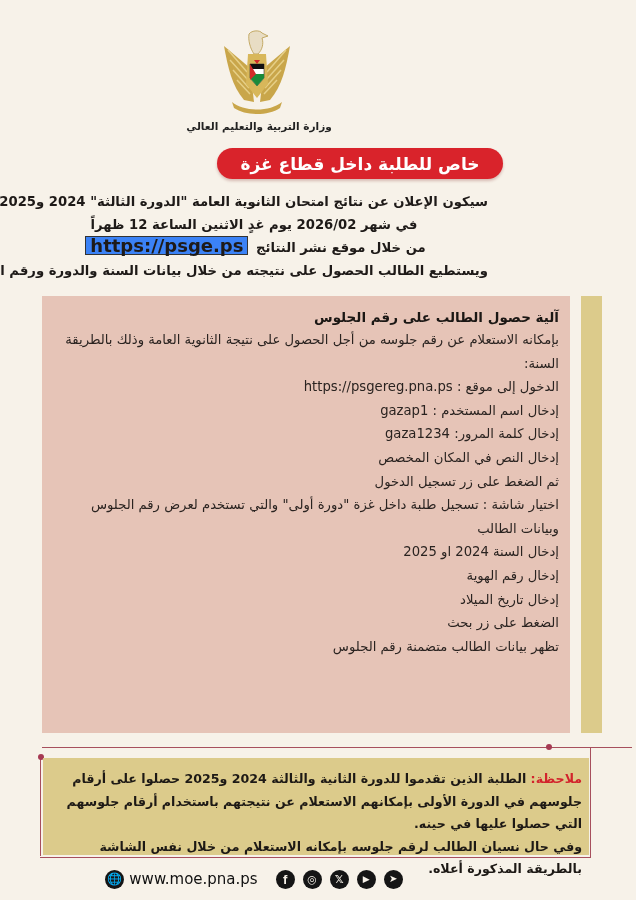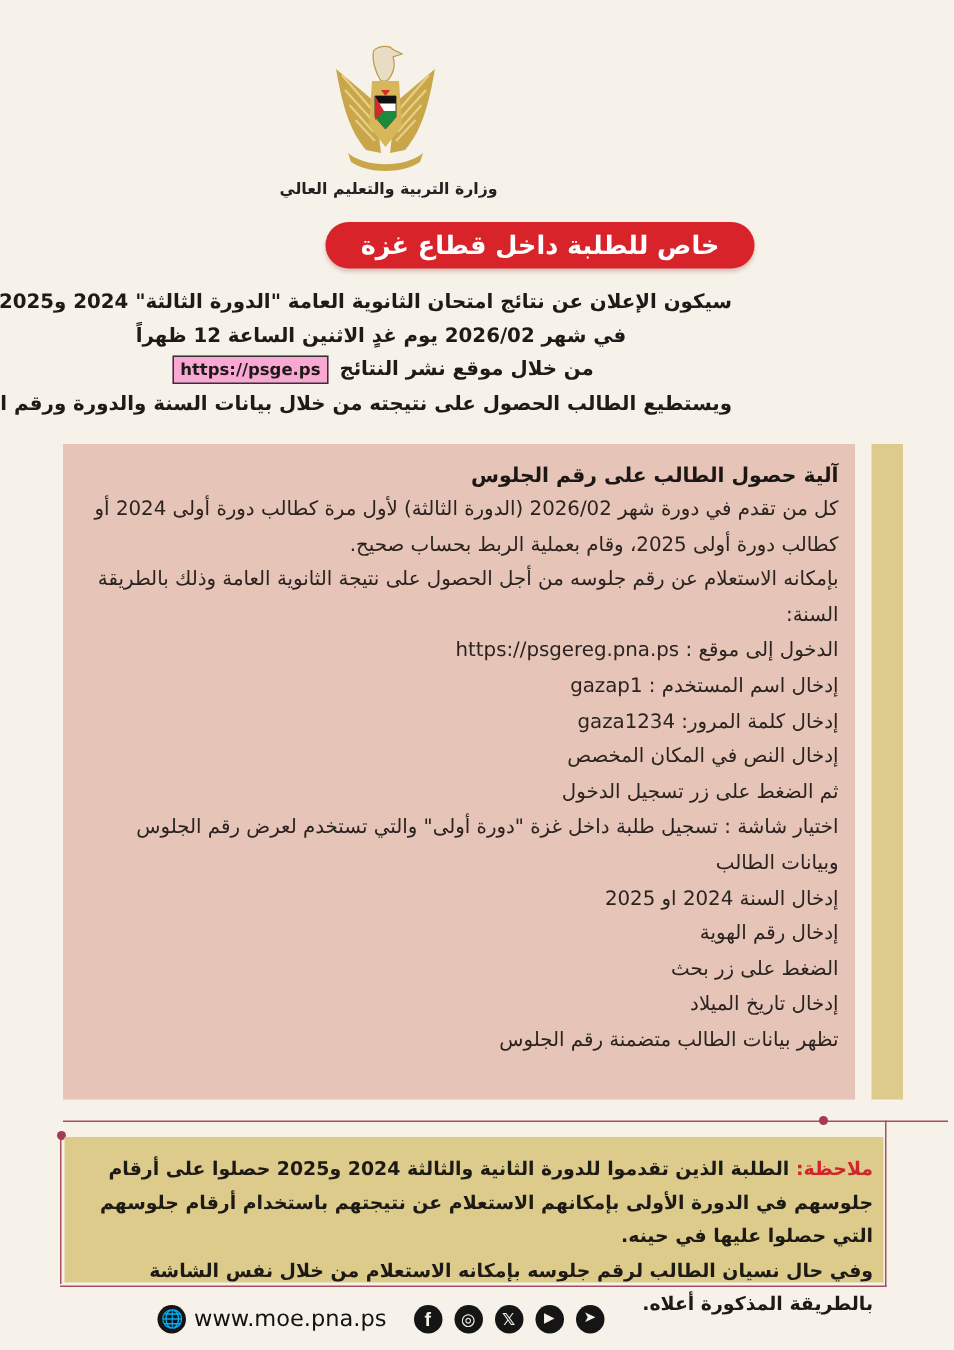--- a/index.html
+++ b/index.html
@@ -33,21 +33,21 @@
     }
 
     
     .intro {
       position: absolute; left: 20px; right: 20px; top: 191px;
       direction: rtl; text-align: center; font-size: 13.2px; line-height: 22.5px; color: #1e1a18;
     }
     .intro .line { display: block; white-space: nowrap; font-weight: bold; }
     .url-box {
       display: inline-block; direction: ltr; border: 1.3px solid #333;
-      padding: 0 4px; line-height: 17px; font-size: 11px; margin: 0 3px; background: #f9a8d4;
+      padding: 0 4px; line-height: 17px; font-size: 18px; margin: 0 3px; background: #3b82f6;
     }
 
     
     .steps-box {
       position: absolute; left: 42px; top: 296px; width: 528px; height: 437px;
       background: #e6c4b7;
       direction: rtl; padding: 10px 11px 0 12px;
     }
     .yellow-strip {
       position: absolute; left: 581px; top: 296px; width: 21px; height: 437px;
@@ -129,42 +129,41 @@
     <span class="line">
       <span>من خلال موقع نشر النتائج</span>
       <span class="url-box">https://psge.ps</span>
     </span>
     <span class="line">ويستطيع الطالب الحصول على نتيجته من خلال بيانات السنة والدورة ورقم الجلوس</span>
   </div>
 
   <div class="yellow-strip"></div>
   <div class="steps-box">
     <div class="steps-title">آلية حصول الطالب على رقم الجلوس</div>
-    <p>كل من تقدم في دورة شهر 2026/02 (الدورة الثالثة) لأول مرة كطالب دورة أولى 2024 أو كطالب دورة أولى 2025، وقام بعملية الربط بحساب صحيح.</p>
     <p>بإمكانه الاستعلام عن رقم جلوسه من أجل الحصول على نتيجة الثانوية العامة وذلك بالطريقة السنة:</p>
 
     <p>
       <span>الدخول إلى موقع :</span>
       <span class="ltr">https://psgereg.pna.ps</span>
     </p>
     <p>
       <span>إدخال اسم المستخدم :</span>
       <span class="ltr">gazap1</span>
     </p>
     <p>
       <span>إدخال كلمة المرور:</span>
       <span class="ltr">gaza1234</span>
     </p>
     <p>إدخال النص في المكان المخصص</p>
     <p>ثم الضغط على زر تسجيل الدخول</p>
     <p>اختيار شاشة : تسجيل طلبة داخل غزة "دورة أولى" والتي تستخدم لعرض رقم الجلوس وبيانات الطالب</p>
     <p>إدخال السنة 2024 او 2025</p>
     <p>إدخال رقم الهوية</p>
+    <p>إدخال تاريخ الميلاد</p>
     <p>الضغط على زر بحث</p>
-    <p>إدخال تاريخ الميلاد</p>
     <p>تظهر بيانات الطالب متضمنة رقم الجلوس</p>
   </div>
 
   <div class="note-frame-top"></div>
   <div class="note-frame-side-r"></div>
   <div class="note-frame-side-l"></div>
   <div class="note-frame-bottom"></div>
   <div class="dot" style="left:546px; top:744px;"></div>
   <div class="dot" style="left:38px; top:754px;"></div>
   <div class="note-box">

